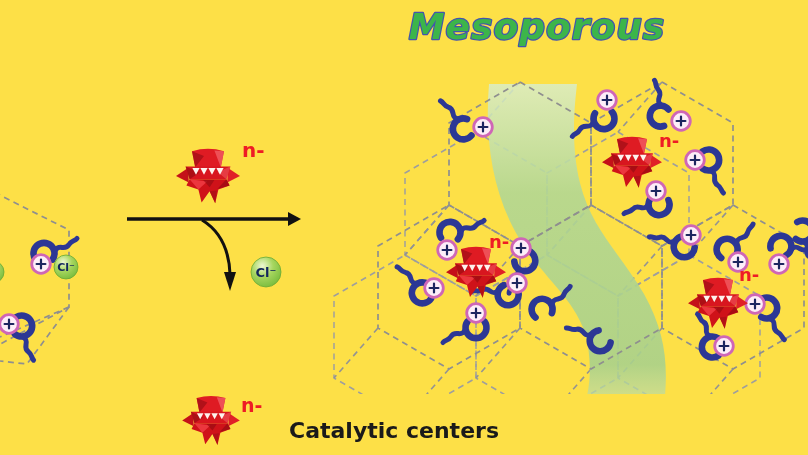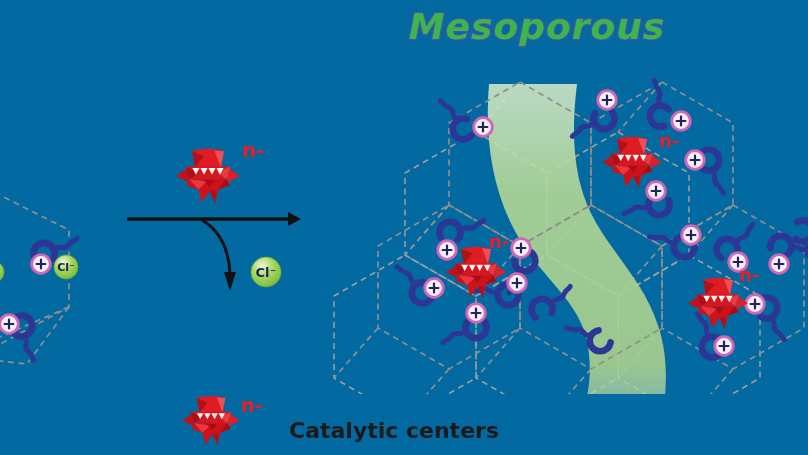--- a/index.html
+++ b/index.html
@@ -1,16 +1,16 @@
 <!DOCTYPE html>
 <html><head>
 <meta charset="utf-8">
 <style>
   html,body{margin:0;padding:0;background:#ffffff;}
-  .stage{position:relative;width:808px;height:455px;background:#0369a1;overflow:hidden;
+  .stage{position:relative;width:808px;height:455px;background:#fde047;overflow:hidden;
          font-family:"DejaVu Sans",sans-serif;}
   svg text{font-family:"DejaVu Sans",sans-serif;}
   .dash path,.dash polygon,.dash line{fill:none;stroke:#8f8f8f;stroke-width:1.7;stroke-dasharray:6 4.5;}
   #g-back polygon{stroke:#9e9e9e;stroke-width:1.5;}
   #g-conn line{stroke:#939393;stroke-width:1.6;stroke-dasharray:6 4.5;}
   .title-text{font-size:36px;font-weight:bold;font-style:italic;letter-spacing:1px;
        fill:#3cb54a;stroke:#4453ae;stroke-width:2.4px;paint-order:stroke;stroke-linejoin:round;
        text-anchor:middle;}
   .legend-text{font-size:22px;font-weight:bold;fill:#1a1a1a;}
   .nlabel{fill:#ee1c25;font-weight:bold;}

